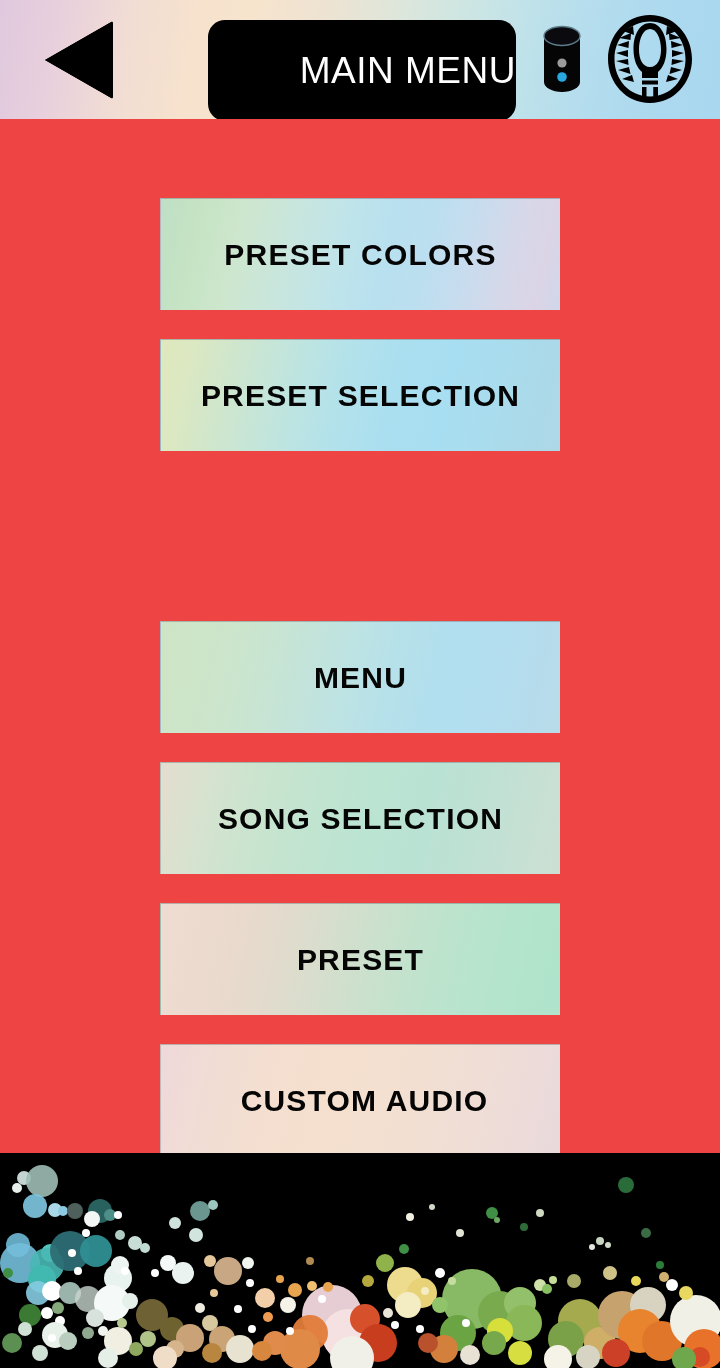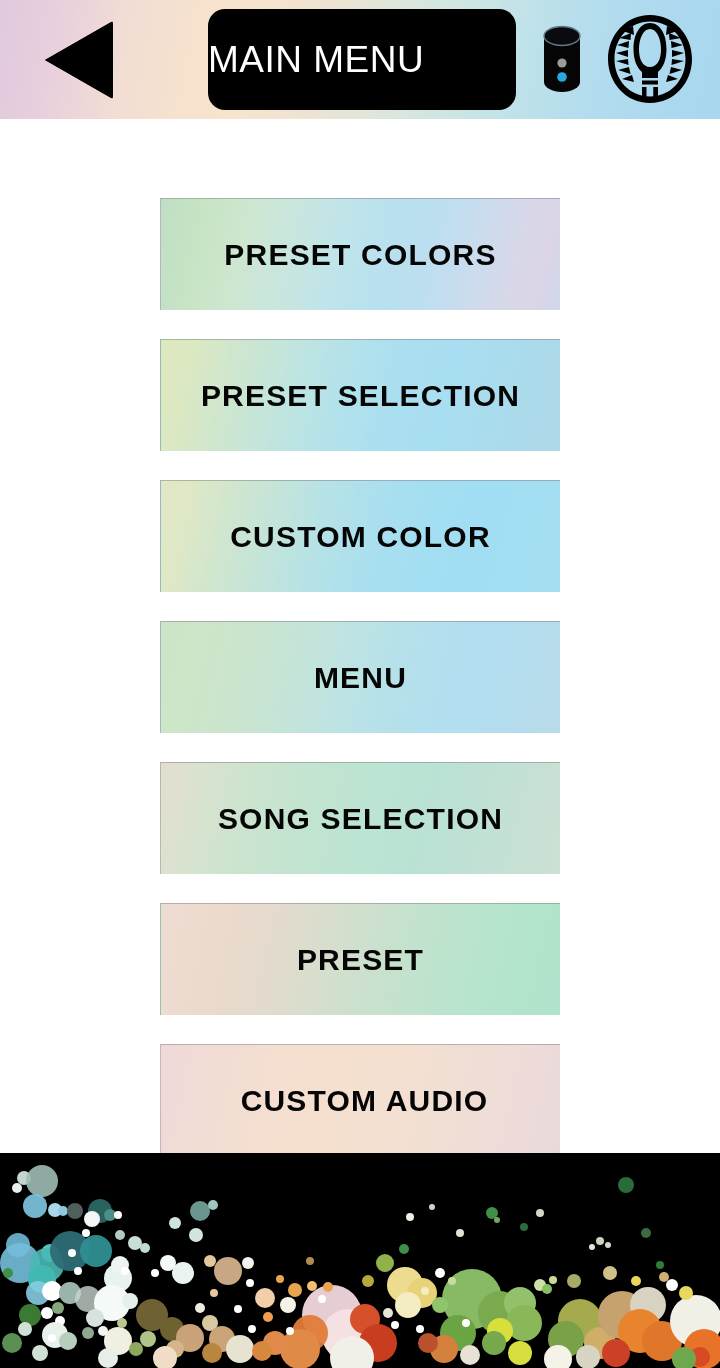--- a/index.html
+++ b/index.html
@@ -41,25 +41,25 @@
   .back-tri {
     width:0;height:0;
     border-top:39px solid transparent;
     border-bottom:39px solid transparent;
     border-right:68px solid #000;
     filter: drop-shadow(0 0 0 #000);
     border-radius:3px;
   }
 
   .title-plate {
-    position:absolute; left:208px; top:9px;
+    position:absolute; left:208px; top:20px;
     width:308px; height:101px;
     background:#000;
     border-radius:17px;
-    display:flex; align-items:center; justify-content:flex-start;
+    display:flex; align-items:center; justify-content:flex-end;
   }
   .title-plate span {
     color:#ffffff;
     font-size:37px;
     letter-spacing:0.5px;
     font-weight:400;
     font-family:"Liberation Sans", sans-serif;
   }
 
   
@@ -72,21 +72,21 @@
   
   .logo-icon {
     position:absolute; left:606px; top:13px;
     width:88px; height:92px; cursor:pointer;
   }
   .logo-icon svg { display:block; }
 
   
   .menu {
     position:absolute; top:119px; left:0; width:720px; height:1249px;
-    background:#ffffff;
+    background:#ef4444;
   }
 
   .menu-btn {
     position:absolute;
     left:160px;
     width:400px;
     height:112px;
     display:flex; align-items:center; justify-content:center;
     cursor:pointer;
     border-top:1px solid rgba(120,120,120,0.45);
@@ -180,23 +180,20 @@
   <div class="menu">
 
     <div class="menu-btn b0">
       <span>PRESET COLORS</span>
     </div>
 
     <div class="menu-btn b1">
       <span>PRESET SELECTION</span>
     </div>
 
-    <div class="menu-btn b2">
-      <span>CUSTOM COLOR</span>
-    </div>
 
     <div class="menu-btn b3">
       <span>MENU</span>
     </div>
 
     <div class="menu-btn b4">
       <span>SONG SELECTION</span>
     </div>
 
     <div class="menu-btn b5">

